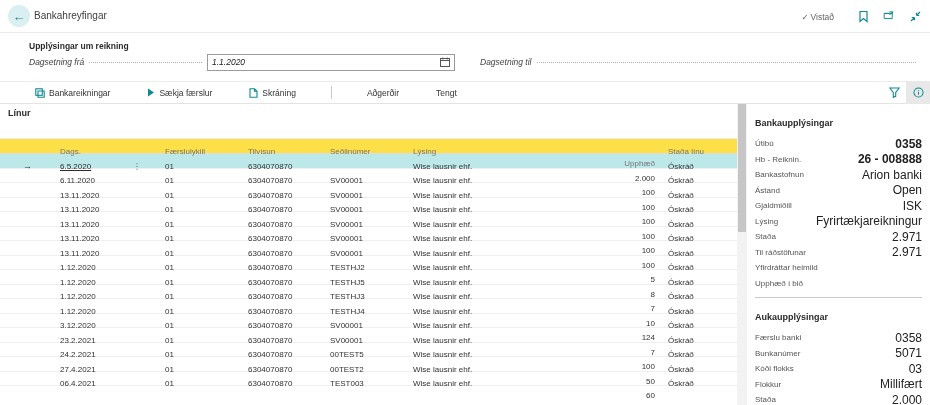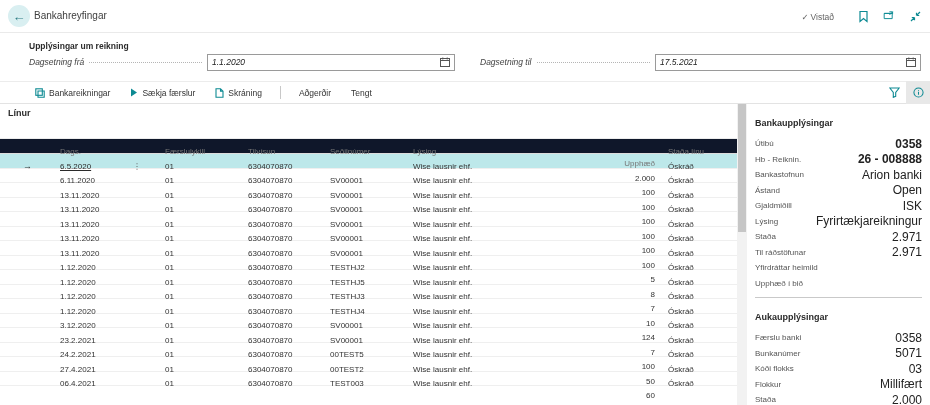--- a/index.html
+++ b/index.html
@@ -30,38 +30,38 @@
   .f-input { width:248px; height:17px; border:1px solid #9a9a9a; background:#fff;
     display:flex; align-items:center; justify-content:space-between; padding:0 4px; cursor:text; }
   .field-to .f-input { width:266px; }
   .f-value { font-size:8.5px; color:#222; }
   .cal-ic { width:10px; height:10px; }
 
   
   .cmdbar { position:absolute; left:0; top:81px; width:930px; height:23px; background:#fff;
     border-top:1px solid #ececec; border-bottom:1px solid #e3e3e3;
     display:flex; align-items:center; }
-  .cmd-left { display:flex; align-items:center; margin-left:27px; gap:4px; }
+  .cmd-left { display:flex; align-items:center; margin-left:27px; gap:21px; }
   .cmd-btn { display:flex; align-items:center; gap:4px; font-size:8.5px; color:#333;
     padding:0 8px; height:22px; cursor:pointer; white-space:nowrap; }
   .cmd-btn .ci { display:flex; align-items:center; }
   .cmd-sep { width:1px; height:13px; background:#c8c8c8; margin:0 6px; }
   .cmd-muted { color:#8a8886; }
   .cmd-right { margin-left:auto; display:flex; align-items:center; height:23px; }
   .filter-btn { width:24px; height:22px; display:flex; align-items:center; justify-content:center; cursor:pointer; }
   .info-btn { width:24px; height:23px; background:#e8e8e8; display:flex; align-items:center; justify-content:center; cursor:pointer; }
 
   
   .lines-title { position:absolute; left:8px; top:108px; font-size:9px; font-weight:bold; color:#2b2b2b; }
   .grid { position:absolute; left:0; top:138px; width:737px; }
   .trow { display:grid; grid-template-columns:55px 105px 83px 82px 83px 192px 57px 80px;
     align-items:center; height:14.5px; border-bottom:1px solid #efefef; font-size:8px; color:#333;
     background:#fff; cursor:pointer; }
   .thead { height:16px; border-top:1px solid #ececec; border-bottom:1px solid #dcdcdc;
-    color:#767676; cursor:default; background:#0f172a; }
+    color:#767676; cursor:default; background:#fde047; }
   .cell { padding:0 5px; overflow:hidden; white-space:nowrap; }
   .c-amt { text-align:right; padding-right:2px;margin-top:24px; }
   .c-status { padding-left:11px; }
   .c-arrow { text-align:center; color:#333; font-size:9px; }
   .c-date { display:flex; align-items:center; justify-content:space-between; }
   .sel { background:#bde8ea; }
   .date-link { text-decoration:underline; color:#2b2b2b; }
   .dots-menu { color:#555; font-size:8px; letter-spacing:0; margin-right:14px; cursor:pointer; }
 
   
@@ -119,27 +119,20 @@
       <svg class="cal-ic" viewBox="0 0 10 10" fill="none" stroke="#555" stroke-width="1">
         <rect x="0.5" y="1.5" width="9" height="8"></rect>
           <path d="M0.5 3.5 h9 M2.8 0.5 v2 M7.2 0.5 v2"></path>
         </svg>
     </div>
   </div>
 
   <div class="field field-to">
     <span class="f-label">Dagsetning til</span>
     <span class="f-dots"></span>
-    <div class="f-input">
-      <span class="f-value">17.5.2021</span>
-      <svg class="cal-ic" viewBox="0 0 10 10" fill="none" stroke="#555" stroke-width="1">
-        <rect x="0.5" y="1.5" width="9" height="8"></rect>
-          <path d="M0.5 3.5 h9 M2.8 0.5 v2 M7.2 0.5 v2"></path>
-        </svg>
-    </div>
   </div>
 </div>
 
 <div class="cmdbar">
   <div class="cmd-left">
     <div class="cmd-btn">
       <span class="ci">
         <svg width="10" height="10" viewBox="0 0 10 10" fill="none" stroke="#0d8a93" stroke-width="1.1">
           <rect x="0.8" y="0.8" width="6.5" height="6.5"></rect>
             <path d="M3 3 h6.2 v6.2 h-6.2 z"></path>

